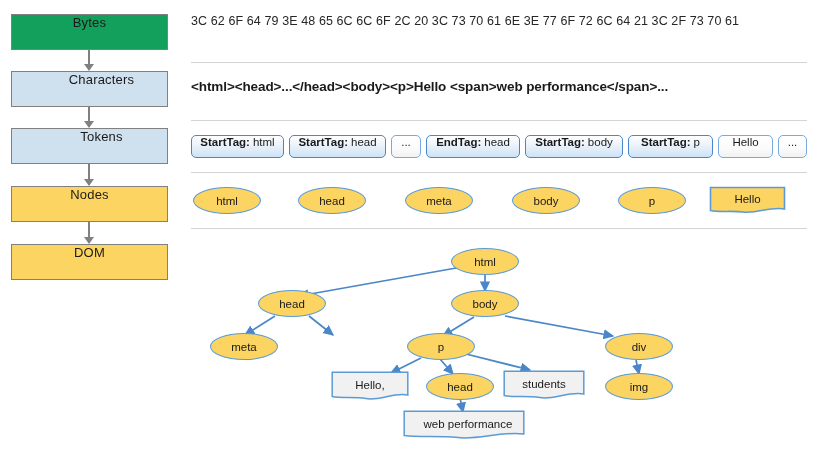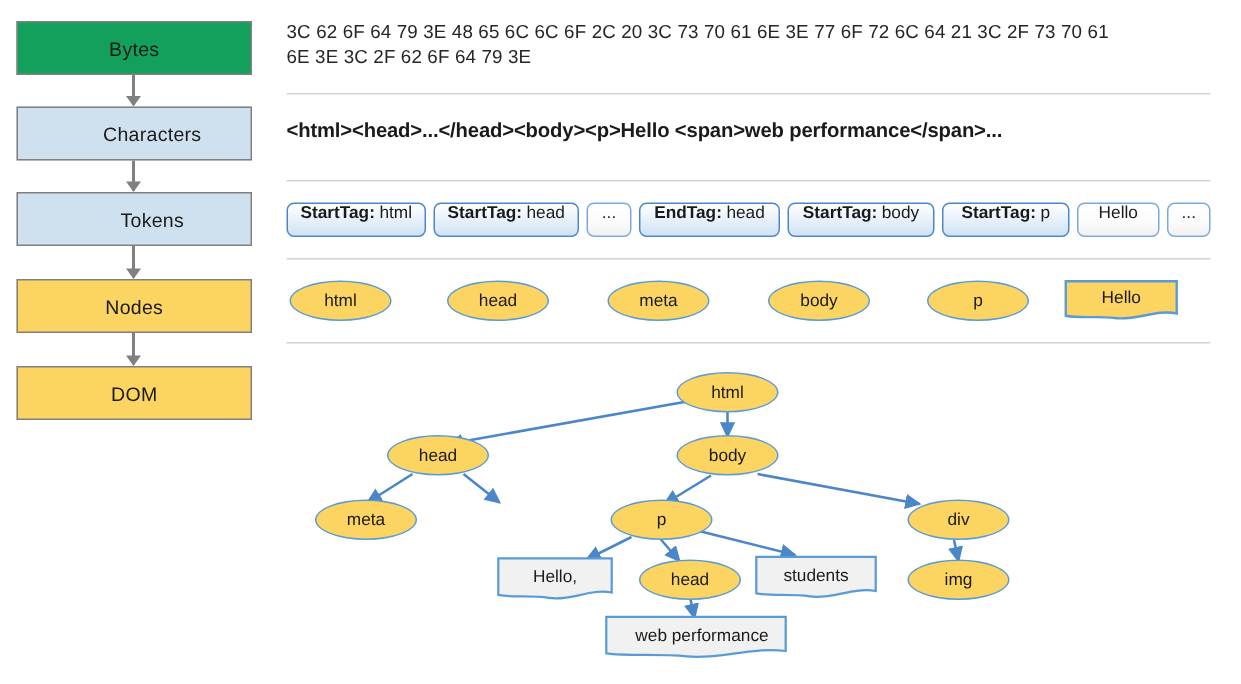--- a/index.html
+++ b/index.html
@@ -22,21 +22,20 @@
     width: 185px; height: 300px;
   }
   .stage-box {
     position: absolute;
     left: 11px;
     width: 157px;
     height: 36px;
     border: 1px solid #808080;
     box-sizing: border-box;
     display: flex;
-    align-items: center;
     justify-content: center;
     font-size: 13px;
     color: #1a1a1a;
     letter-spacing: .2px;
   }
   .stage-box.green  { background: #13a05c; }
   .stage-box.blue   { background: #cfe0ef; padding-left: 24px; }
   .stage-box.yellow { background: #fcd462; }
 
   .stage-arrow {
@@ -168,21 +167,20 @@
   <div class="stage-arrow" style="top:222px;height:21px"></div>
 
   <div class="stage-box yellow" style="top:244px">
     <span>DOM</span>
   </div>
 </div>
 
 <div id="right">
 
   <div class="hexline" style="top:13px">3C 62 6F 64 79 3E 48 65 6C 6C 6F 2C 20 3C 73 70 61 6E 3E 77 6F 72 6C 64 21 3C 2F 73 70 61</div>
-  <div class="hexline" style="top:30px">6E 3E 3C 2F 62 6F 64 79 3E</div>
 
   <div class="hr" style="top:62px"></div>
 
   <div class="charline" style="top:79px">&lt;html&gt;&lt;head&gt;...&lt;/head&gt;&lt;body&gt;&lt;p&gt;Hello &lt;span&gt;web performance&lt;/span&gt;...</div>
 
   <div class="hr" style="top:120px"></div>
 
   <div class="token" style="left:6px;  top:135px; width:93px;">
     <b>StartTag:</b>
       <span>html</span>

